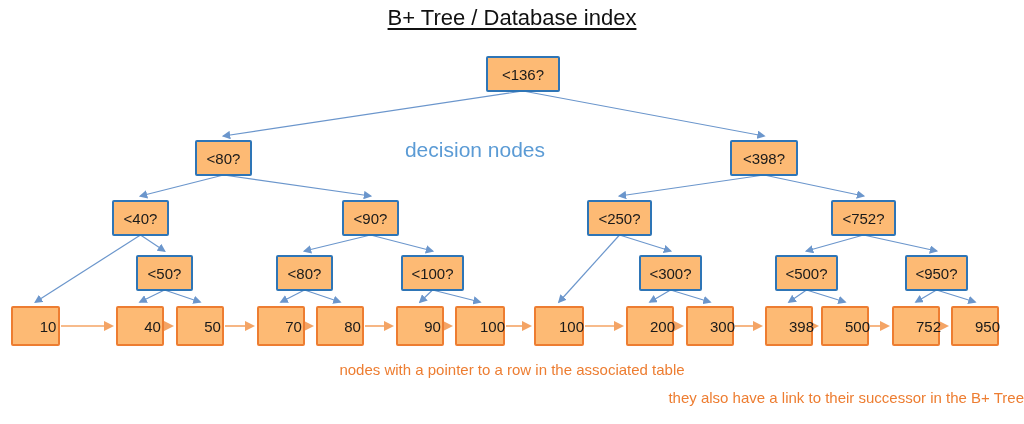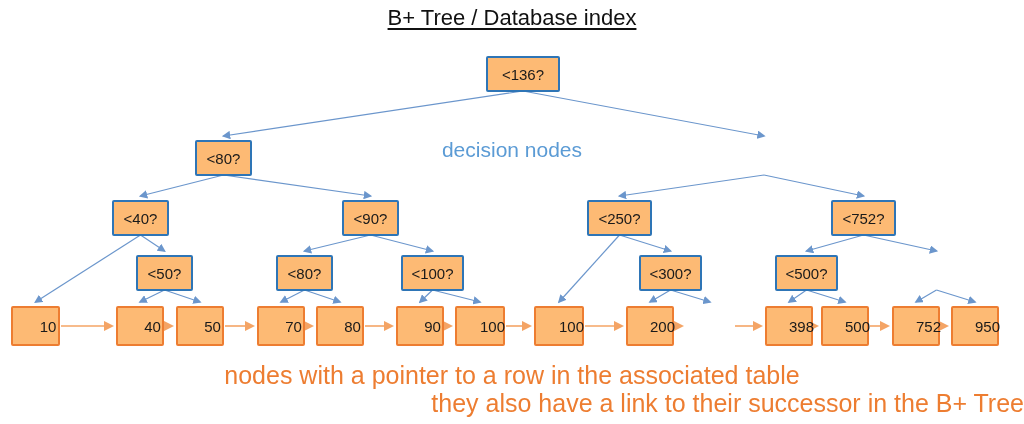--- a/index.html
+++ b/index.html
@@ -26,26 +26,26 @@
   .arrowhead-blue{fill:var(--tree-edge);}
   .arrowhead-orange{fill:var(--successor-arrow);}
   .dnode,.leaf{
     position:absolute;box-sizing:border-box;z-index:2;
     background:#fdba74;display:flex;align-items:center;justify-content:center;
     font-size:15px;color:#1a1a1a;border-radius:2px;
   }
   .dnode{height:36px;border:2px solid var(--decision-node-border);}
   .leaf{height:40px;top:306px;border:2.5px solid var(--leaf-node-border);padding-left:25px;}
   .caption{
-    position:absolute;left:512px;top:138px;transform:translateX(-50%);
+    position:absolute;left:475px;top:138px;transform:translateX(-50%);
     font-size:21px;color:var(--decision-caption-text);white-space:nowrap;
   }
   .footer{
     position:absolute;left:0;right:0;text-align:center;
-    font-size:25px;color:var(--footer-text);white-space:nowrap;
+    font-size:15px;color:var(--footer-text);white-space:nowrap;
   }
   .footer.l1{top:361px;}
   .footer.l2{top:389px;text-align:right;}
 </style>
 </head>
 <body>
 
 <div class="canvas">
 
   <div class="title">B+ Tree / Database index</div>
@@ -97,39 +97,42 @@
       <line x1="735" y1="326" x2="761" y2="326" class="edge-orange" marker-end="url(#arrow-orange)"></line>
       <line x1="814" y1="326" x2="817" y2="326" class="edge-orange" marker-end="url(#arrow-orange)"></line>
       <line x1="870" y1="326" x2="888" y2="326" class="edge-orange" marker-end="url(#arrow-orange)"></line>
       <line x1="941" y1="326" x2="947" y2="326" class="edge-orange" marker-end="url(#arrow-orange)"></line>
     </svg>
 
   <div class="caption">decision nodes</div>
 
   <div class="dnode" style="left:486px;top:56px;width:74px">&lt;136?</div>
   <div class="dnode" style="left:195px;top:140px;width:57px">&lt;80?</div>
+  <div class="dnode" style="left:730px;top:140px;width:68px">&lt;398?</div>
   <div class="dnode" style="left:112px;top:200px;width:57px">&lt;40?</div>
   <div class="dnode" style="left:342px;top:200px;width:57px">&lt;90?</div>
   <div class="dnode" style="left:587px;top:200px;width:65px">&lt;250?</div>
   <div class="dnode" style="left:831px;top:200px;width:65px">&lt;752?</div>
   <div class="dnode" style="left:136px;top:255px;width:57px">&lt;50?</div>
   <div class="dnode" style="left:276px;top:255px;width:57px">&lt;80?</div>
   <div class="dnode" style="left:401px;top:255px;width:63px">&lt;100?</div>
   <div class="dnode" style="left:639px;top:255px;width:63px">&lt;300?</div>
   <div class="dnode" style="left:775px;top:255px;width:63px">&lt;500?</div>
+  <div class="dnode" style="left:905px;top:255px;width:63px">&lt;950?</div>
 
   <div class="leaf" style="left:11px;width:49px">10</div>
   <div class="leaf" style="left:116px;width:48px">40</div>
   <div class="leaf" style="left:176px;width:48px">50</div>
   <div class="leaf" style="left:257px;width:48px">70</div>
   <div class="leaf" style="left:316px;width:48px">80</div>
   <div class="leaf" style="left:396px;width:48px">90</div>
   <div class="leaf" style="left:455px;width:50px">100</div>
   <div class="leaf" style="left:534px;width:50px">100</div>
   <div class="leaf" style="left:626px;width:48px">200</div>
+  <div class="leaf" style="left:686px;width:48px">300</div>
   <div class="leaf" style="left:765px;width:48px">398</div>
   <div class="leaf" style="left:821px;width:48px">500</div>
   <div class="leaf" style="left:892px;width:48px">752</div>
   <div class="leaf" style="left:951px;width:48px">950</div>
 
   <div class="footer l1">nodes with a pointer to a row in the associated table</div>
   <div class="footer l2">they also have a link to their successor in the B+ Tree</div>
 
 </div>
 

